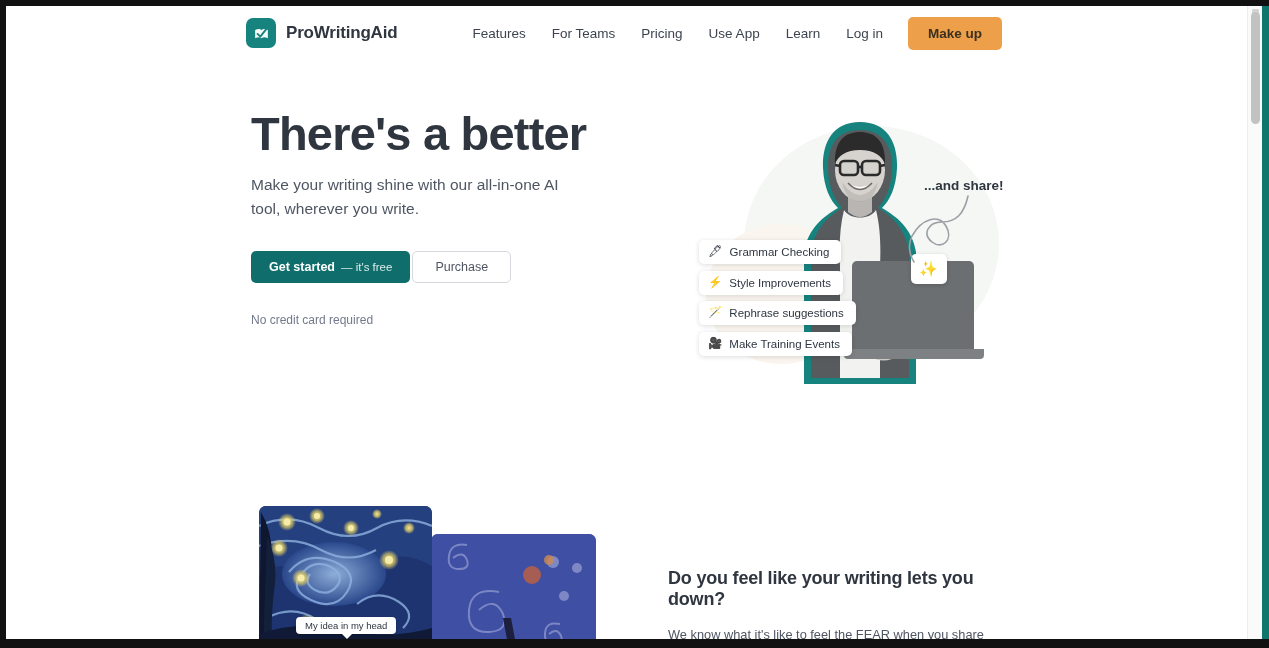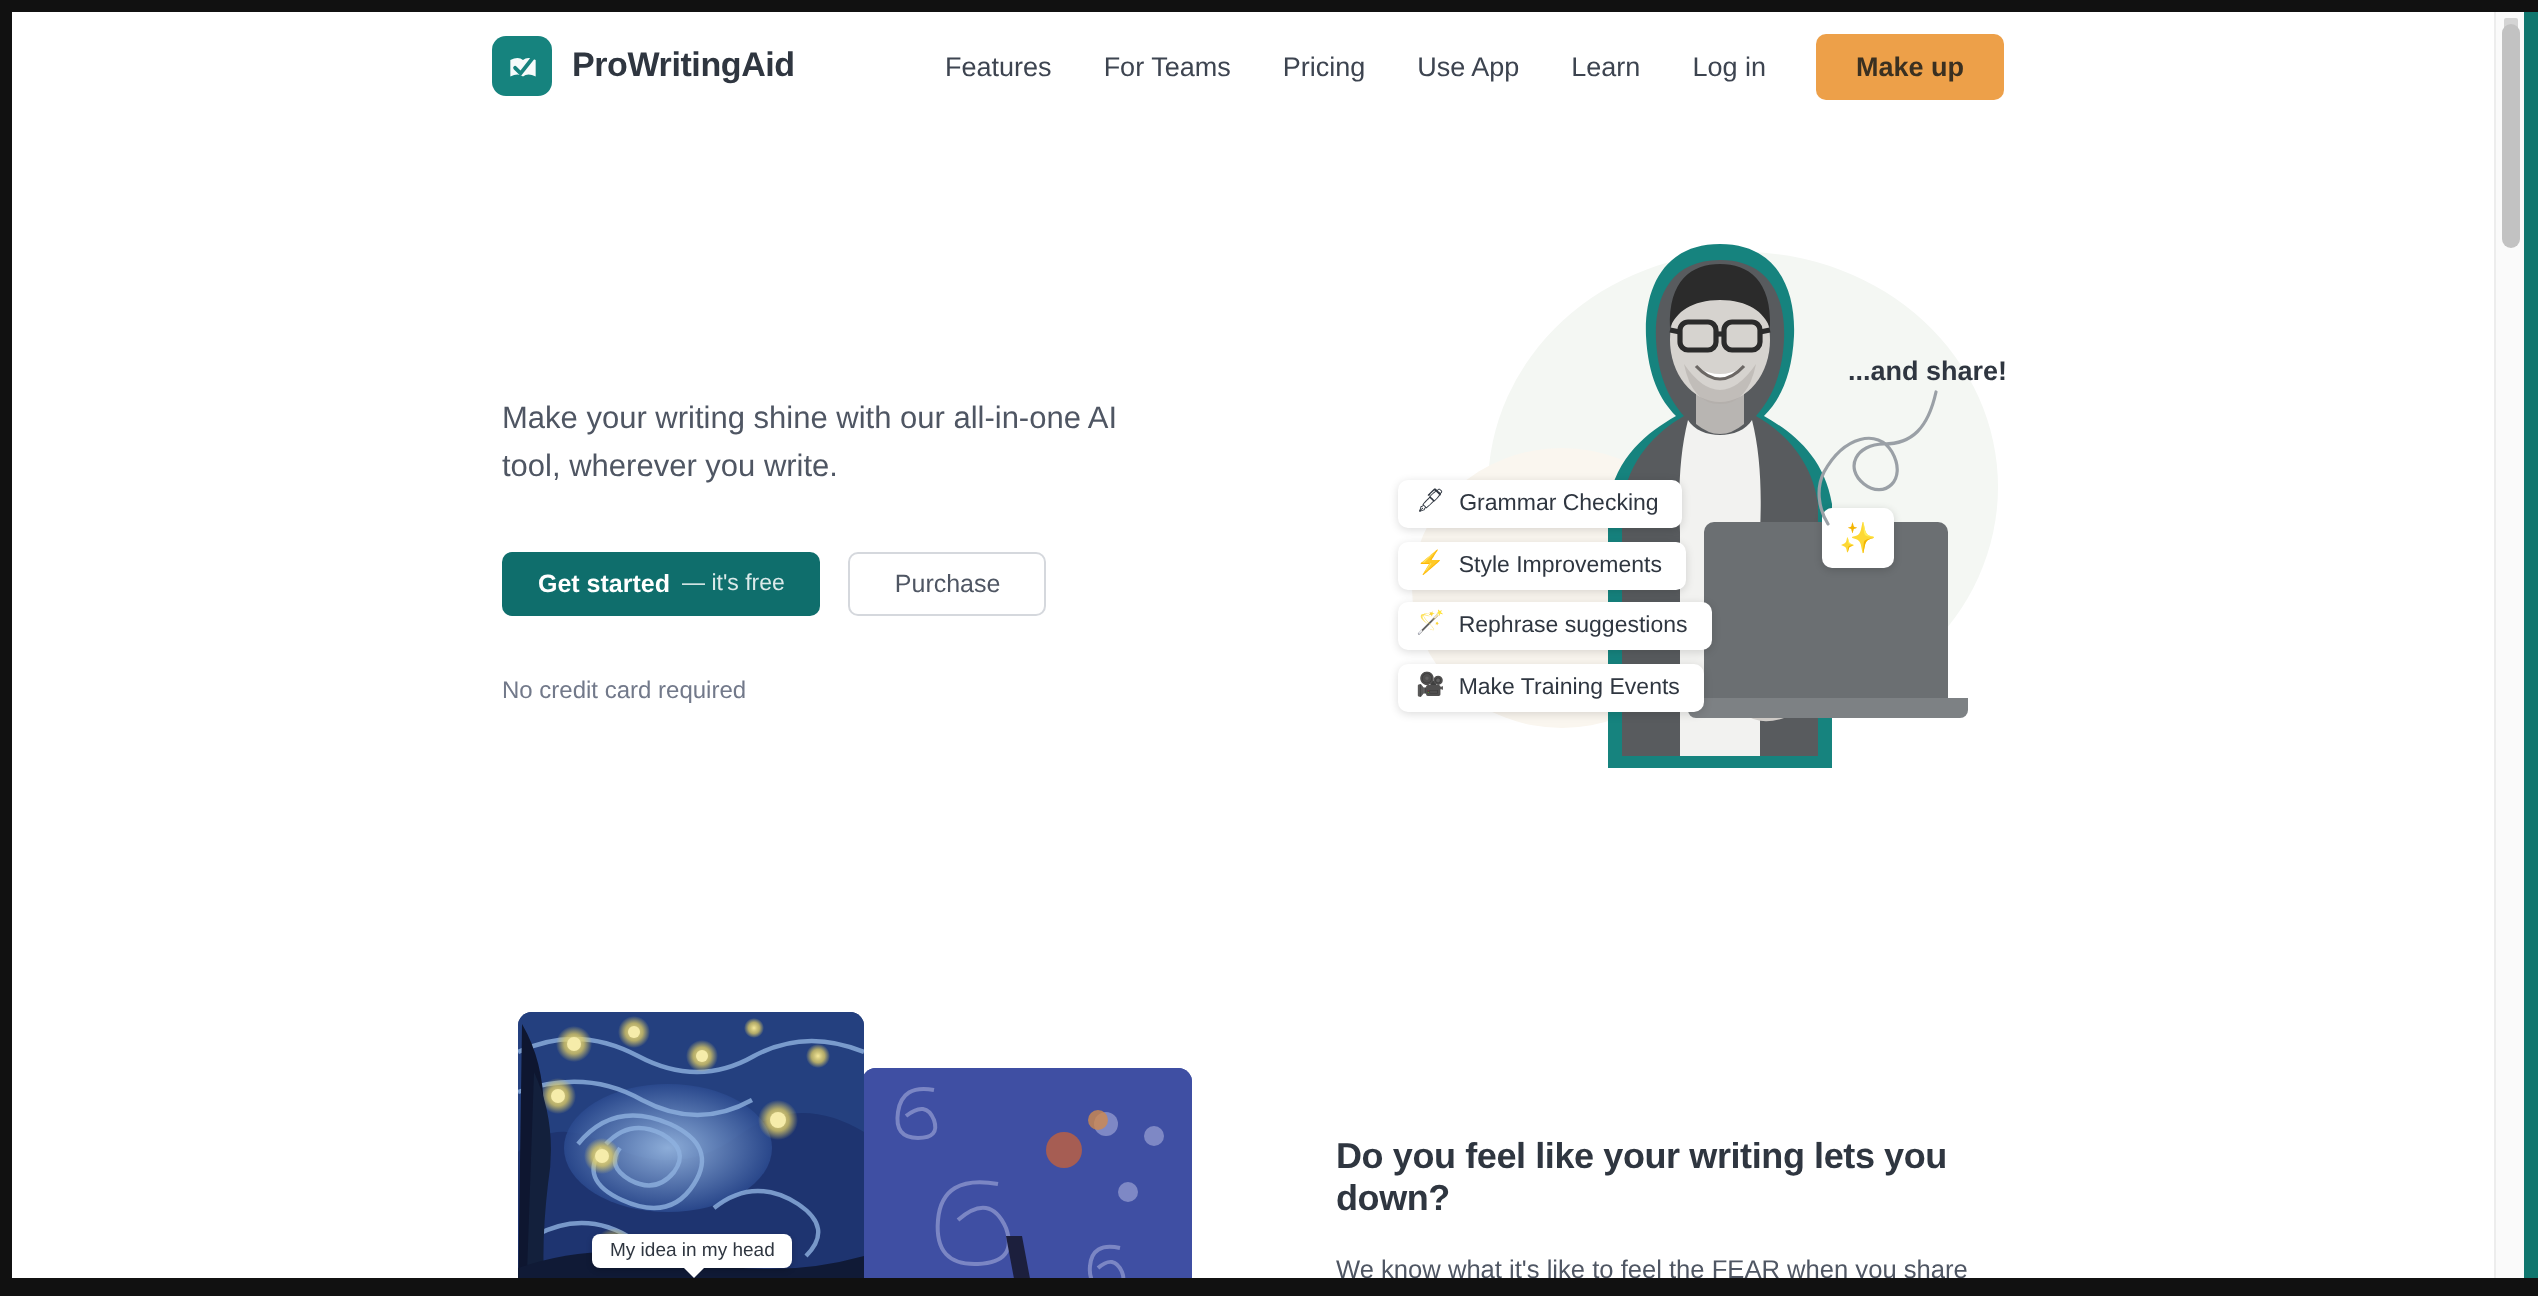--- a/index.html
+++ b/index.html
@@ -102,26 +102,26 @@
   
   .hero-left {
     position: absolute; left: 245px; top: 100px; width: 390px;
   }
   .hero-title {
     font-size: 47px; line-height: 1.18;
     font-weight: bold; color: #2f3640;
     letter-spacing: -0.8px;
   }
   .hero-sub {
-    margin-top: 37px;
+    margin-top: 12px;
     font-size: 15.5px; line-height: 1.55;
     color: #4f5663; max-width: 330px;
   }
   .hero-ctas {
-    margin-top: 30px; display: flex; align-items: center; gap: 14px;
+    margin-top: 30px; display: flex; align-items: center; gap: 2px;
   }
   .btn-primary {
     background: #0f6e6c; color: #ffffff;
     border: none; border-radius: 5px;
     padding: 0 18px; height: 32px;
     font-size: 12.5px; font-weight: bold;
     display: flex; align-items: center; gap: 6px;
     cursor: pointer;
     font-family: "Liberation Sans", sans-serif;
   }
@@ -295,21 +295,21 @@
         <a class="nav-link">Pricing</a>
         <a class="nav-link">Use App</a>
         <a class="nav-link">Learn</a>
         <a class="nav-link">Log in</a>
         <button class="signup-btn">Make up</button>
       </nav>
     </div>
 
     <div class="hero-left">
       <h1 class="hero-title">
-        <br>
+        <span>There's a better</span><br>
       </h1>
       <p class="hero-sub">Make your writing shine with our all-in-one AI tool, wherever you write.</p>
 
       <div class="hero-ctas">
         <button class="btn-primary">
           <span>Get started</span>
           <span class="free">— it's free</span>
         </button>
         <button class="btn-outline">Purchase</button>
       </div>

